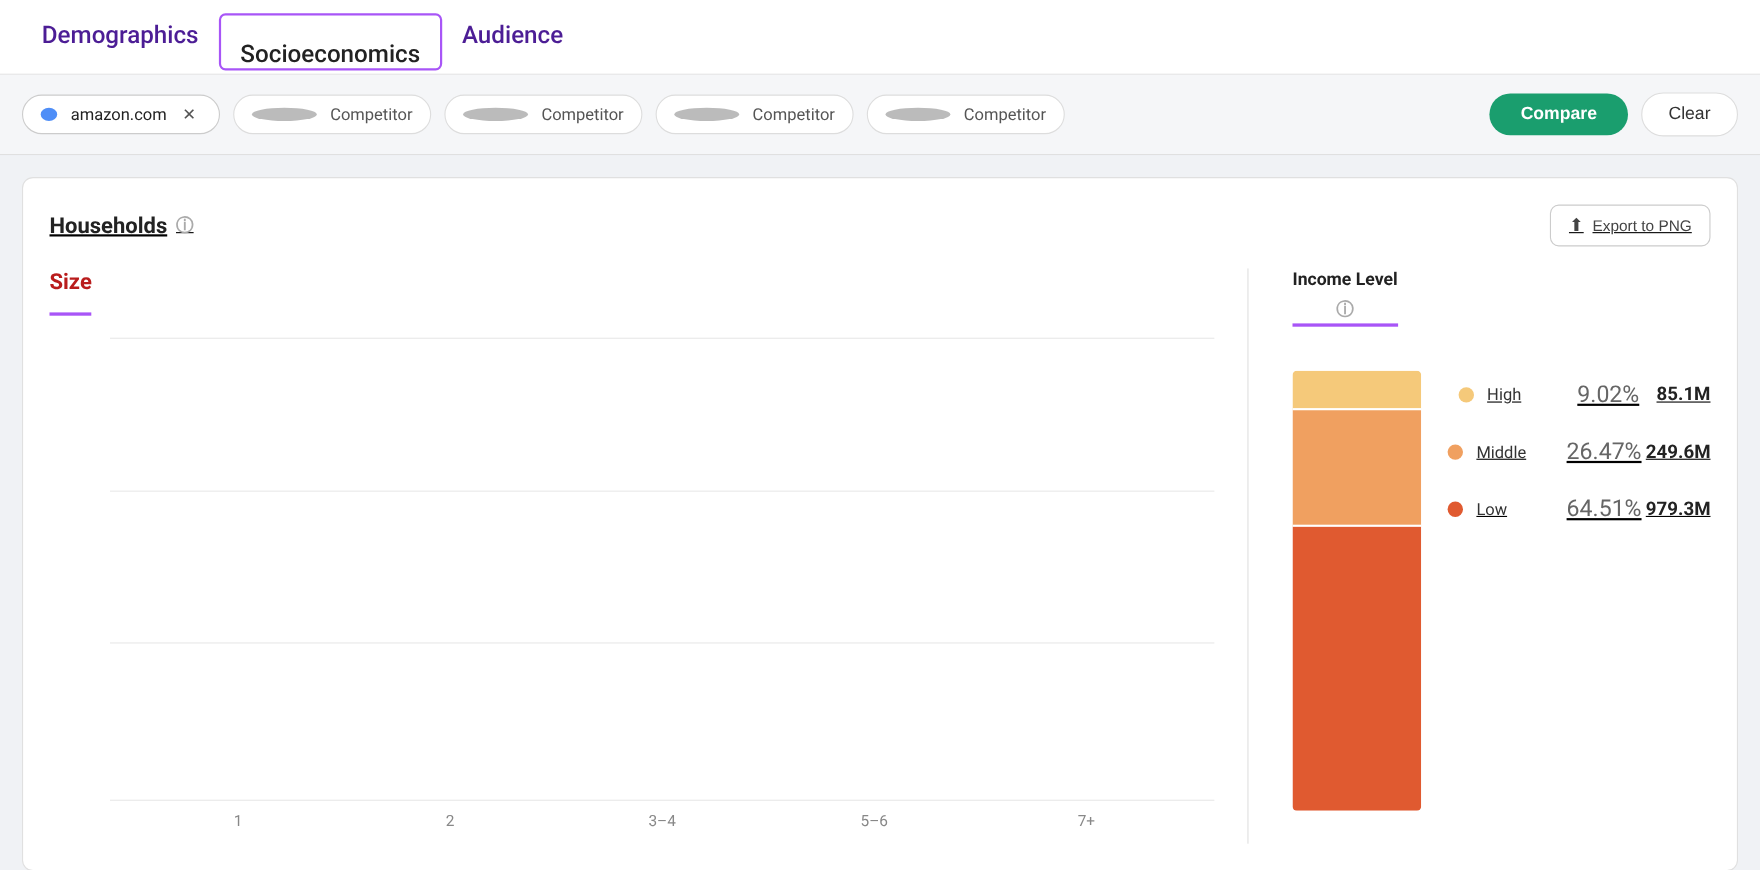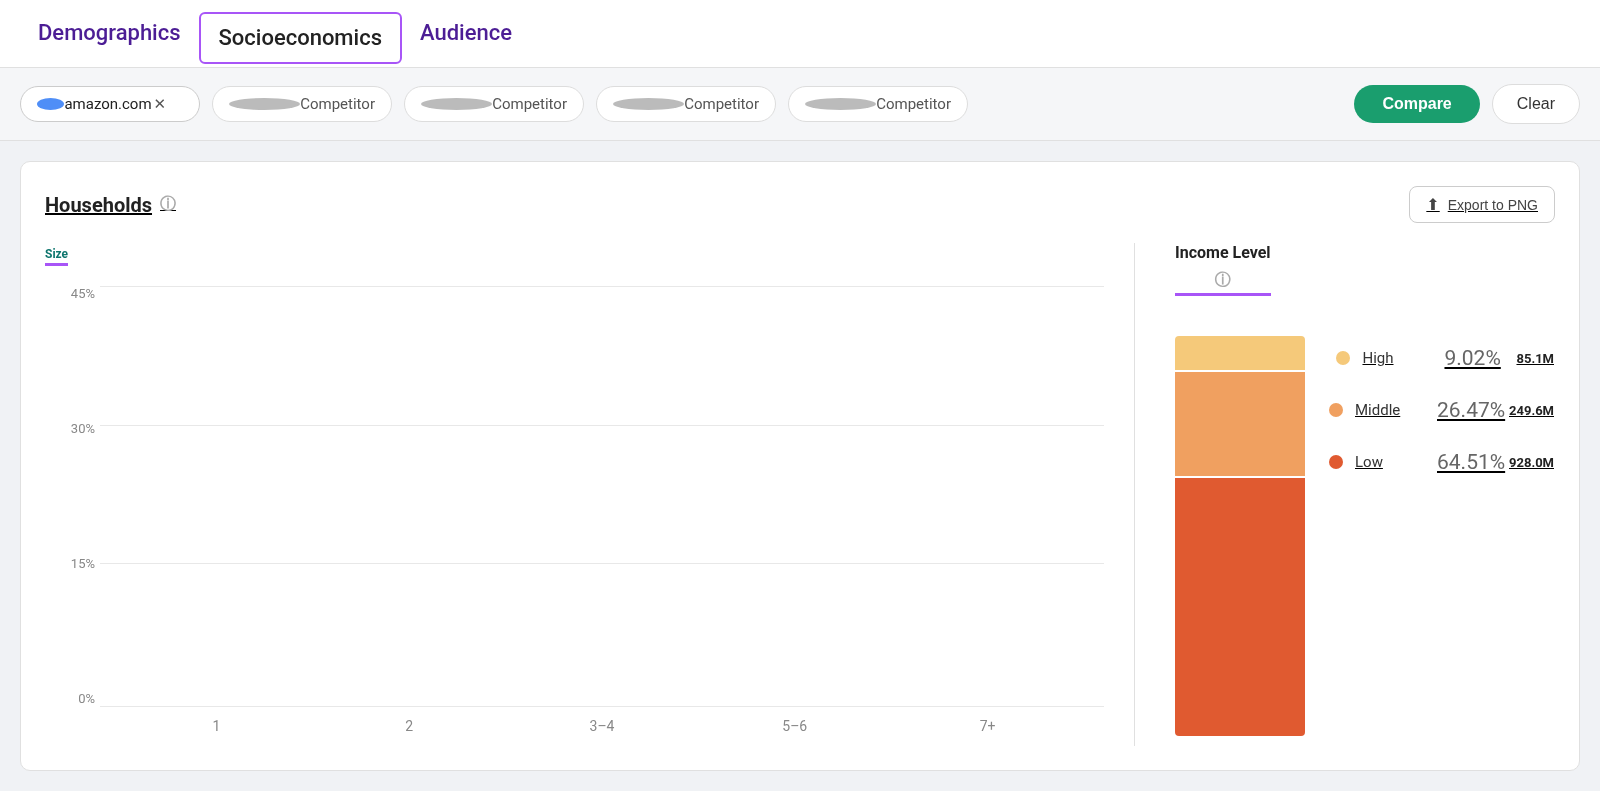--- a/index.html
+++ b/index.html
@@ -31,39 +31,40 @@
       border-bottom: 3px solid transparent;
       position: relative;
     }
     .nav-tab.active {
       border: 2px solid #a855f7;
       border-radius: 6px;
       border-bottom: 2px solid #a855f7;
       height: 52px;
       margin-top: 8px;
       color: #222;
+      align-items: flex-end;
     }
 
     
     .filter-bar {
       background: #f5f6f8;
       display: flex;
       align-items: center;
       padding: 16px 20px;
       gap: 12px;
       border-bottom: 1px solid #e0e0e0;
     }
     .filter-input {
       display: flex;
       align-items: center;
       background: #fff;
       border: 1px solid #ddd;
       border-radius: 24px;
       padding: 8px 16px;
-      gap: 0;
+      gap: 12px;
       min-width: 180px;
       cursor: pointer;
     }
     .filter-input.active-site {
       border: 1px solid #ccc;
     }
     .dot {
       width: 12px;
       height: 12px;
       border-radius: 50%;
@@ -163,25 +164,25 @@
       border-right: 1px solid #e0e0e0;
       padding-right: 30px;
     }
     .chart-right {
       width: 420px;
       padding-left: 40px;
     }
 
     
     .bar-chart-title {
-      font-size: 12px;
+      font-size: 20px;
       font-weight: 700;
-      color: #0f766e;
+      color: #b91c1c;
       margin-bottom: 4px;
-      padding-bottom: 2px;
+      padding-bottom: 16px;
       border-bottom: 3px solid #a855f7;
       display: inline-block;
     }
     .bar-chart-container {
       position: relative;
       height: 460px;
       margin-top: 16px;
     }
     .y-axis {
       position: absolute;
@@ -307,21 +308,21 @@
       font-size: 15px;
       color: #333;
       width: 70px;
     }
     .legend-pct {
       font-size: 21px;
       color: #666;
       width: 60px;
     }
     .legend-val {
-      font-size: 13px;
+      font-size: 17px;
       font-weight: 700;
       color: #222;
     }
   </style>
 </head>
 <body>
 
 <nav class="top-nav">
   <div class="nav-tab">
     <span>Demographics</span>
@@ -379,26 +380,20 @@
         <span>Export to PNG</span>
       </button>
     </div>
 
     <div class="charts-row">
 
       <div class="chart-left">
         <span class="bar-chart-title">Size</span>
         <div class="bar-chart-container">
 
-          <div class="y-axis">
-            <span class="y-label">45%</span>
-            <span class="y-label">30%</span>
-            <span class="y-label">15%</span>
-            <span class="y-label">0%</span>
-          </div>
 
           <div class="chart-area">
             <div class="grid-lines">
               <div class="grid-line" style="top:0%"></div>
               <div class="grid-line" style="top:33%"></div>
               <div class="grid-line" style="top:66%"></div>
               <div class="grid-line" style="top:100%"></div>
             </div>
             <div class="bars-container">
 
@@ -463,20 +458,20 @@
               <span class="legend-dot" style="background:#f0a060;"></span>
               <span class="legend-label">Middle</span>
               <span class="legend-pct">26.47%</span>
               <span class="legend-val">249.6M</span>
             </div>
 
             <div class="legend-item">
               <span class="legend-dot" style="background:#e05a30;"></span>
               <span class="legend-label">Low</span>
               <span class="legend-pct">64.51%</span>
-              <span class="legend-val">928.0M</span>
+              <span class="legend-val">979.3M</span>
             </div>
           </div>
         </div>
       </div>
     </div>
   </div>
 </div>
 
 </body></html>

